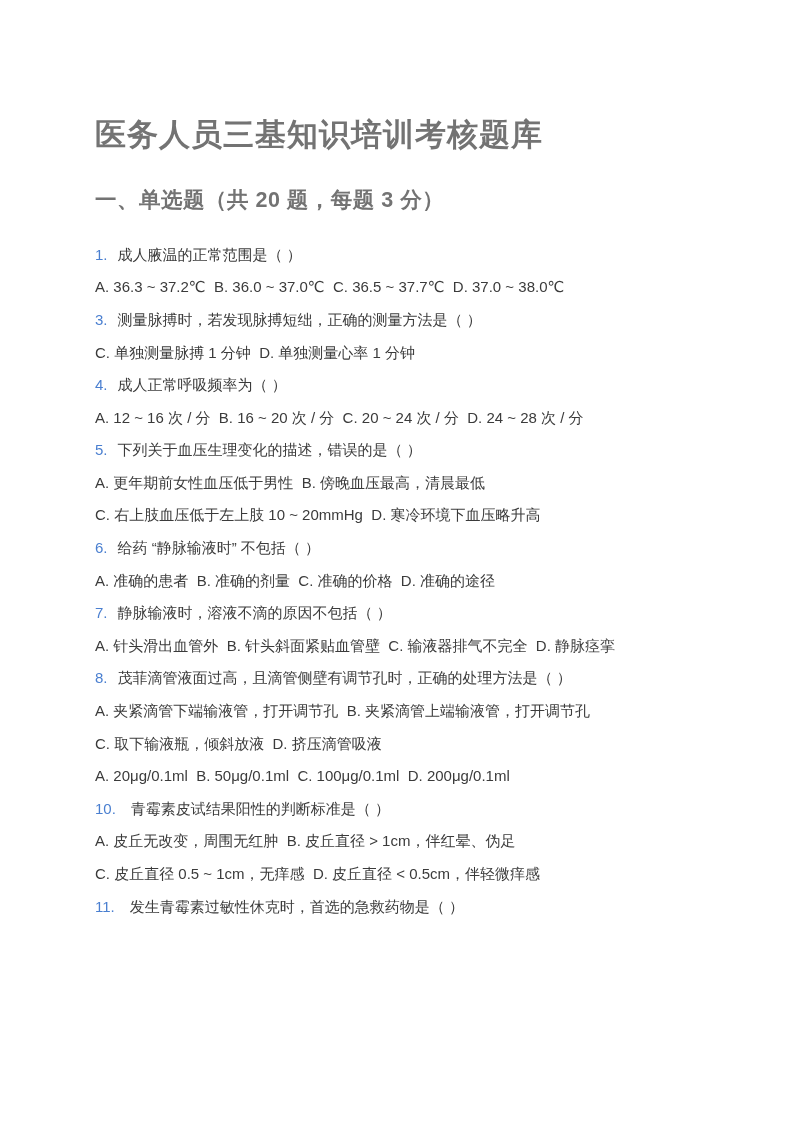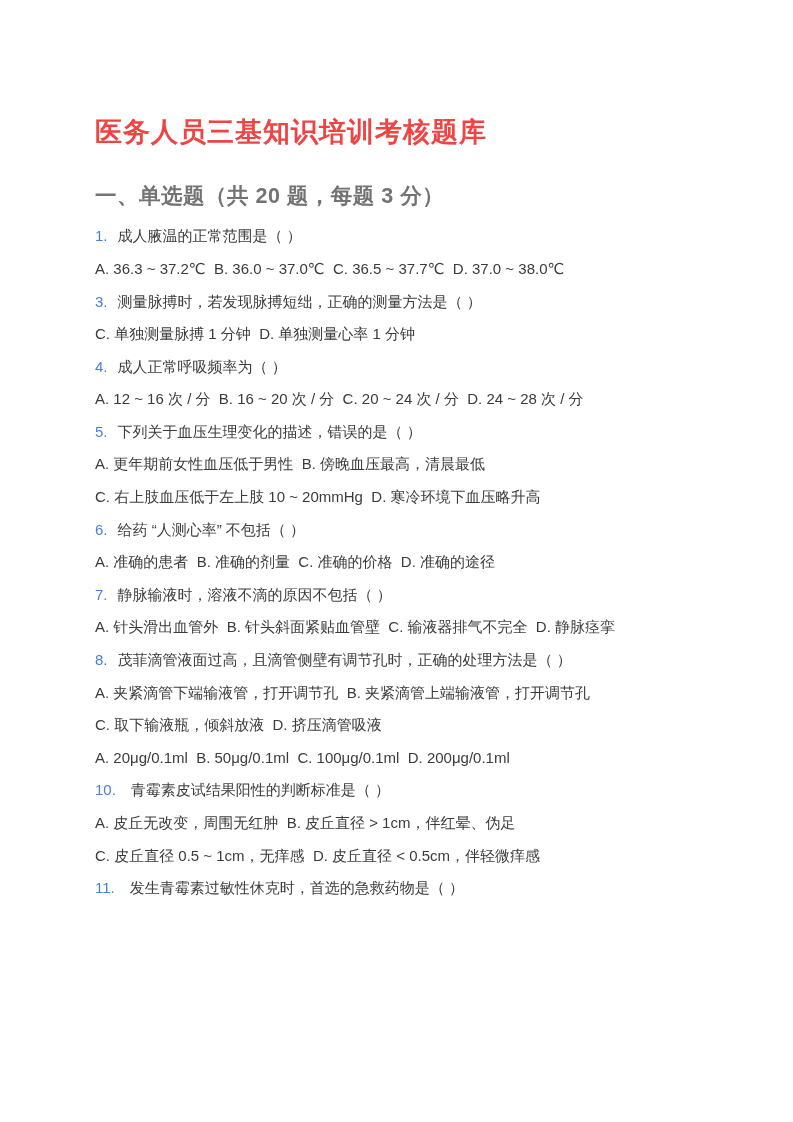--- a/index.html
+++ b/index.html
@@ -16,36 +16,36 @@
     font-family: "Liberation Sans", "DejaVu Sans", sans-serif;
   }
   .doc {
     position: absolute;
     left: 95px;
     top: 118px;
     width: 618px;
   }
   .doc-title {
     margin: 0;
-    font-size: 27px;
+    font-size: 31px;
     font-weight: bold;
-    color: #ef4444;
+    color: #737373;
     line-height: 1.1;
     letter-spacing: 1px;
   }
   .section-heading {
     margin: 37px 0 0 0;
     font-size: 21.5px;
     font-weight: bold;
     color: #737373;
     line-height: 1.1;
     letter-spacing: 0.5px;
   }
   .question-list {
-    margin-top: 12px;
+    margin-top: 26px;
   }
   .line {
     font-size: 15px;
     line-height: 32.6px;
     color: #3b3b3b;
     white-space: pre-wrap;
   }
   .q-num {
     color: var(--accent, #4a7fd0);
     margin-right: 10px;
@@ -78,21 +78,21 @@
   <div class="line opt-line">A. 12 ~ 16 次 / 分  B. 16 ~ 20 次 / 分  C. 20 ~ 24 次 / 分  D. 24 ~ 28 次 / 分</div>
         </div>
 
   <div class="q-block">
     <div class="line q-line"><span class="q-num">5.</span><span class="q-text">下列关于血压生理变化的描述，错误的是（ ）</span></div>
   <div class="line opt-line">A. 更年期前女性血压低于男性  B. 傍晚血压最高，清晨最低</div>
           <div class="line opt-line">C. 右上肢血压低于左上肢 10 ~ 20mmHg  D. 寒冷环境下血压略升高</div>
         </div>
 
   <div class="q-block">
-    <div class="line q-line"><span class="q-num">6.</span><span class="q-text">给药 “人测心率” 不包括（ ）</span></div>
+    <div class="line q-line"><span class="q-num">6.</span><span class="q-text">给药 “静脉输液时” 不包括（ ）</span></div>
   <div class="line opt-line">A. 准确的患者  B. 准确的剂量  C. 准确的价格  D. 准确的途径</div>
         </div>
 
   <div class="q-block">
     <div class="line q-line"><span class="q-num">7.</span><span class="q-text">静脉输液时，溶液不滴的原因不包括（ ）</span></div>
   <div class="line opt-line">A. 针头滑出血管外  B. 针头斜面紧贴血管壁  C. 输液器排气不完全  D. 静脉痉挛</div>
         </div>
 
   <div class="q-block">
     <div class="line q-line"><span class="q-num">8.</span><span class="q-text">茂菲滴管液面过高，且滴管侧壁有调节孔时，正确的处理方法是（ ）</span></div>

